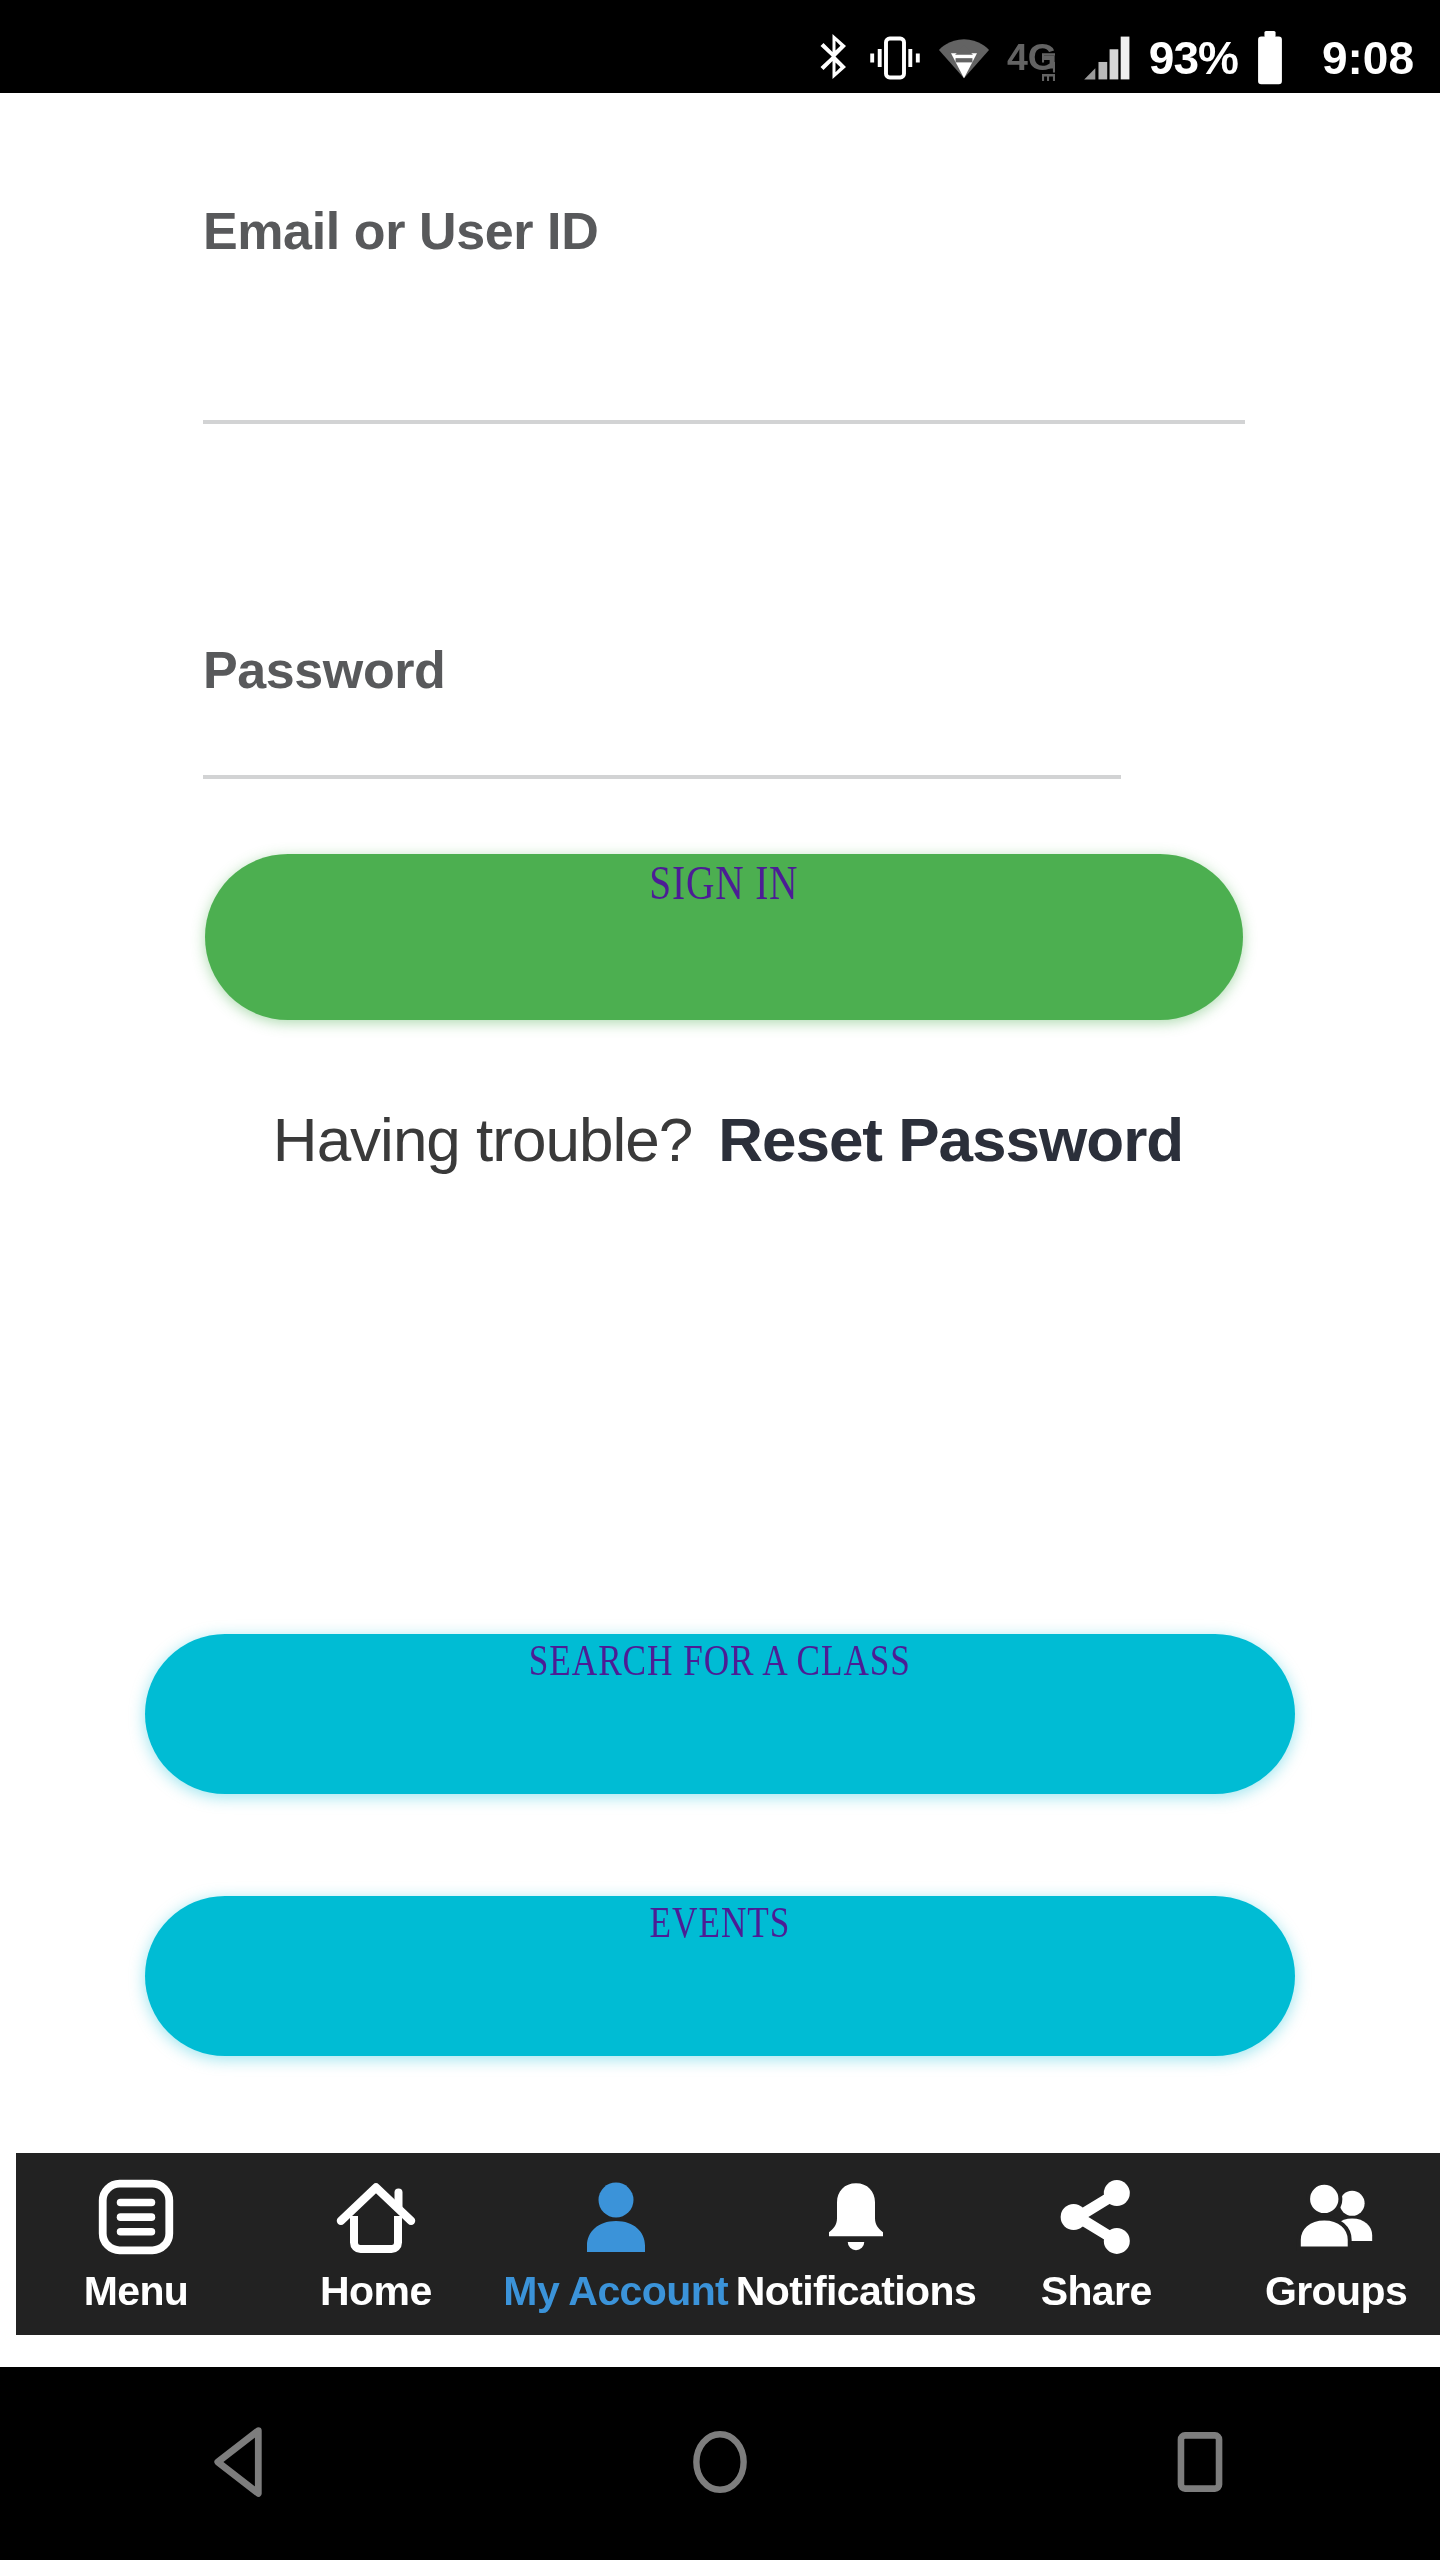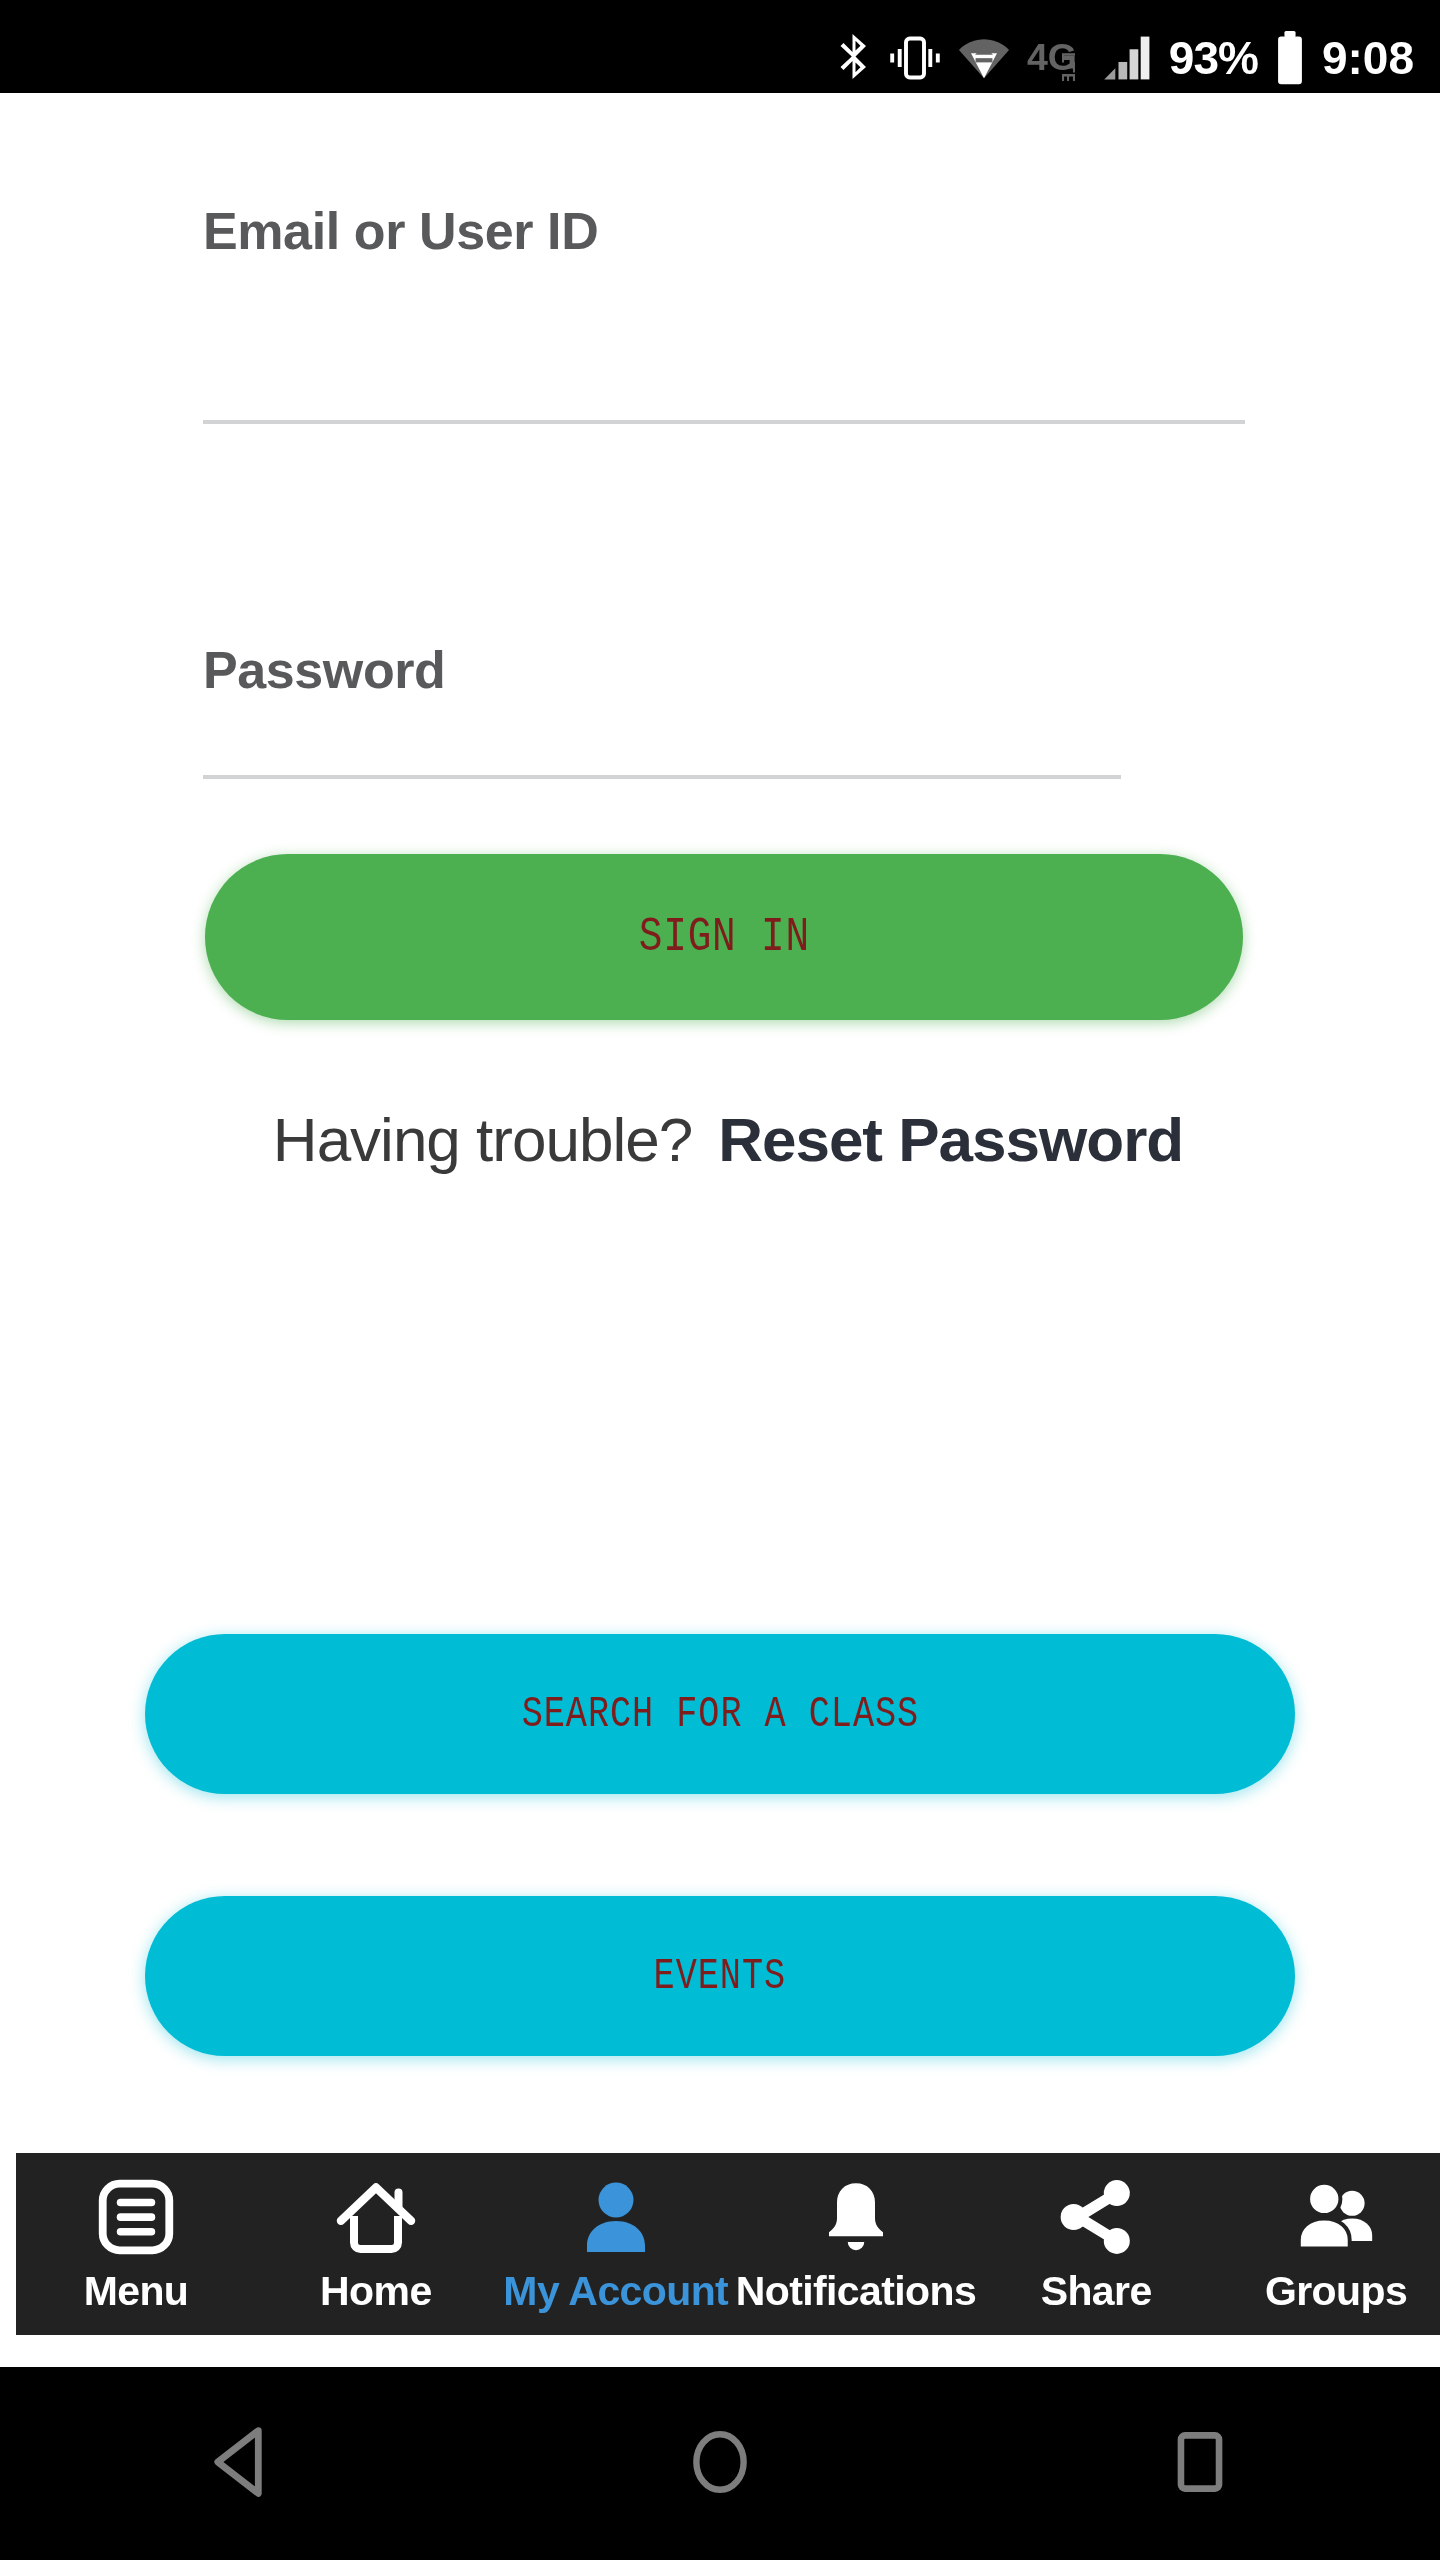--- a/index.html
+++ b/index.html
@@ -42,21 +42,21 @@
     letter-spacing: -1px;
     line-height: 1;
     font-family: "Liberation Sans", sans-serif;
   }
   .sb-clock {
     color: #ffffff;
     font-size: 46px;
     font-weight: bold;
     letter-spacing: 0px;
     line-height: 1;
-    margin-left: 0;
+    margin-left: 20px;
   }
 
   
   .content {
     position: absolute;
     top: 93px; left: 0;
     width: 1440px;
     height: 2060px;
     background: #ffffff;
   }
@@ -93,25 +93,25 @@
   
   #password-label { left: 203px; top: 547px; }
   #password-input { left: 203px; top: 644px; width: 918px; height: 110px; }
   #password-line  { left: 203px; top: 682px; width: 918px; }
 
   
   .btn {
     position: absolute;
     border: none;
     display: flex;
-    align-items: center;
+    align-items: flex-start;
     justify-content: center;
-    color: #7f1d1d;
+    color: #4c1d95;
     cursor: pointer;
-    font-family: Liberation Mono, monospace;
+    font-family: Liberation Serif, serif;
     box-sizing: border-box;
   }
   #signin-button {
     left: 205px;
     top: 761px;
     width: 1038px;
     height: 166px;
     background: #4caf50;
     border-radius: 83px;
     font-size: 48px;

